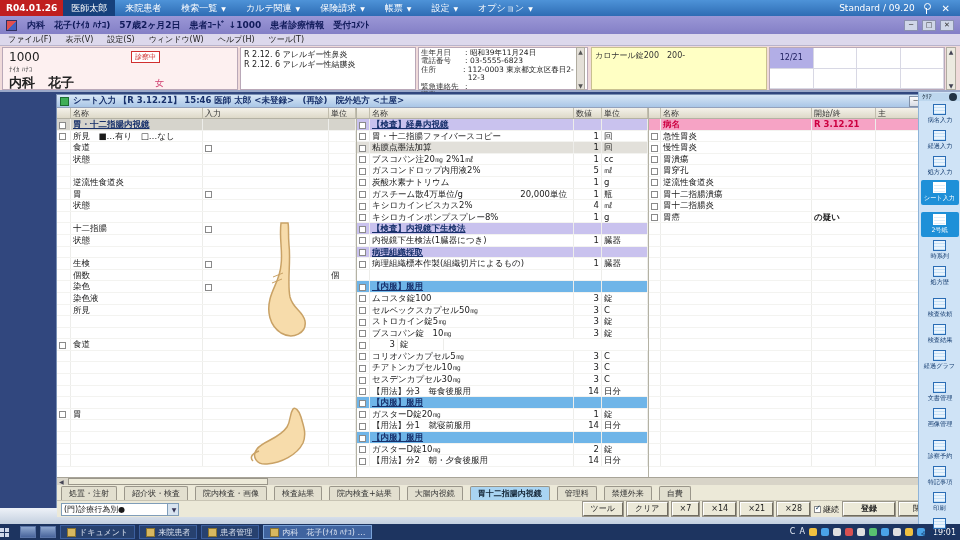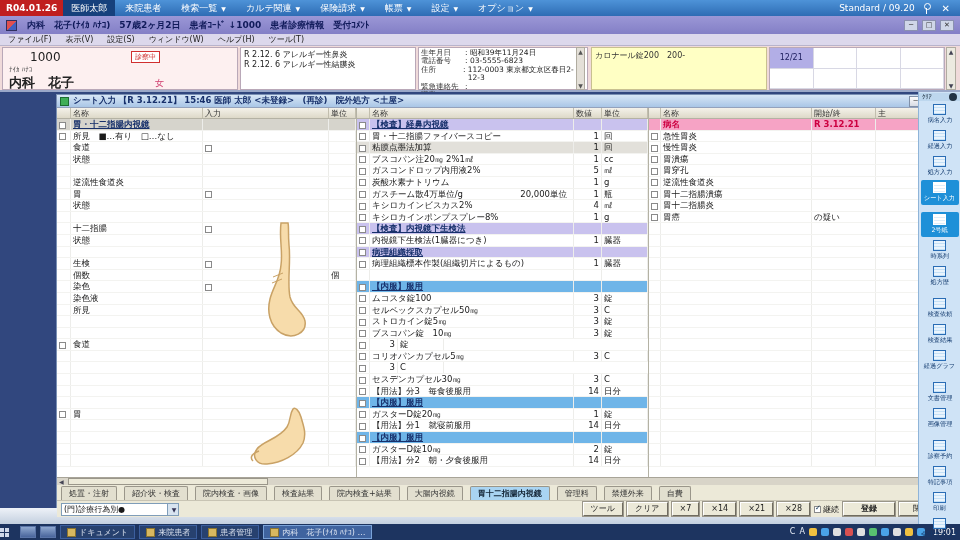--- a/index.html
+++ b/index.html
@@ -25,21 +25,21 @@
   .pb-ctrls{margin-left:auto;display:flex;gap:4px;}
   .pb-btn{width:14px;height:11px;background:#cfd6e8;border:1px solid #8a90b0;font-size:7px;line-height:9px;text-align:center;color:#333;}
 
   
   .menurow{height:12px;background:#dcd8ec;border-bottom:1px solid #b8b4cc;display:flex;align-items:center;gap:14px;padding:0 8px;font-size:8px;color:#222;}
 
   
   .ppanel{height:46px;background:#f0dada;position:relative;border-bottom:2px solid #9aa8c8;}
   .pbox{position:absolute;top:1px;height:43px;background:#fff;border:1px solid #b9a8b8;}
   .pbox1{left:2px;width:236px;background:#fdf0f0;}
-  .p-id{position:absolute;left:6px;top:2px;font-size:12px;color:#222;margin-left:21px;}
+  .p-id{position:absolute;left:6px;top:2px;font-size:12px;color:#222;}
   .p-badge{position:absolute;left:128px;top:3px;border:1px solid #d03030;color:#d03030;font-size:7px;padding:0 3px;background:#fff;}
   .p-kana{position:absolute;left:6px;top:18px;font-size:7px;color:#555;}
   .p-name{position:absolute;left:6px;top:26px;font-size:13px;font-weight:bold;color:#222;}
   .p-sex{position:absolute;left:152px;top:29px;color:#d04070;font-size:9px;}
   .p-age{position:absolute;left:168px;top:29px;font-weight:bold;font-size:9px;margin-top:24px;}
   .pbox2{left:240px;width:176px;font-size:8px;padding:2px 3px;color:#222;line-height:10px;}
   .pbox3{left:418px;width:170px;font-size:7.5px;padding:1px 2px;line-height:8.4px;color:#222;}
   .p-line{display:flex;}
   .p-lbl{width:44px;color:#333;}
   .p-sep{width:5px;}
@@ -66,21 +66,21 @@
   .panes{flex:0 0 370px;display:flex;background:#fff;border-top:1px solid #94a2bc;position:relative;}
   .pane{display:flex;flex-direction:column;border-right:1px solid #b4b2a4;position:relative;}
   .paneA{width:300px;} .paneB{width:292px;} .paneC{width:286px;}
   .phead{height:11px;display:flex;background:linear-gradient(#f4f2ea,#ddd9c8);border-bottom:1px solid #b4b2a4;font-size:8px;color:#333;}
   .phead span{border-right:1px solid #c2beae;padding-left:2px;overflow:hidden;white-space:nowrap;}
   .prows{position:relative;flex:1;overflow:hidden;background:#fff;}
   .row{height:11.6px;display:flex;border-bottom:1px solid #f3f3f0;font-size:8.5px;line-height:11px;white-space:nowrap;}
   .cell{overflow:hidden;border-right:1px solid #ededea;padding-left:2px;}
   .pa-c1{width:14px;flex:none;} .pa-c2{width:132px;flex:none;} .pa-c3{width:126px;flex:none;} .pa-c4{flex:1;}
   .pb-c1{width:13px;flex:none;} .pb-nm{flex:1;display:flex;justify-content:space-between;padding-right:6px;} .pb-qty{width:28px;flex:none;text-align:right;padding-right:2px;} .pb-unit{width:46px;flex:none;}
-  .pc-c1{width:12px;flex:none;} .pc-nm{flex:1;} .pc-start{width:64px;flex:none;} .pc-main{width:58px;flex:none;}
+  .pc-c1{width:12px;flex:none;} .pc-nm{flex:1;} .pc-start{width:64px;flex:none;font-weight:bold;} .pc-main{width:58px;flex:none;}
   .row.gray-header{background:#d6d4cc;} .row.gray{background:#e2e0da;}
   .row.purple{background:#c9c2ee;} .row.blue{background:#6fb5e8;} .row.pink{background:#f6a3c5;}
   .row.gray-header .nm,.row.purple .nm,.row.blue .nm{color:#17306b;text-decoration:underline;font-weight:bold;}
   .row.pink .nm,.row.pink .pc-start{color:#cc0040;font-weight:bold;}
   .cb{display:inline-block;width:7px;height:7px;border:1px solid #8a8a8a;background:#fff;vertical-align:middle;margin-top:1px;}
   .vscroll{width:10px;background:#d8d4c8;border-left:1px solid #a8a498;display:flex;flex-direction:column;justify-content:space-between;font-size:6px;color:#445;text-align:center;}
   .anat{position:absolute;pointer-events:none;}
   .hscroll{height:9px;background:#d8d4c8;border-top:1px solid #a8a498;display:flex;align-items:center;font-size:6px;color:#445;}
   .hthumb{width:200px;height:7px;background:#ece9d8;border:1px solid #9a968a;margin-left:2px;}
 
@@ -633,20 +633,23 @@
               <div class="row ">
                 <span class="cell pb-c1"><span class="cb"></span></span>
                 <span class="cell pb-nm">
                   <span class="nm">コリオパンカプセル5㎎</span>
                 </span>
                 <span class="cell pb-qty">3</span>
                 <span class="cell pb-unit">C</span>
               </div>
               <div class="row ">
                 <span class="cell pb-c1"><span class="cb"></span></span>
+                <span class="cell pb-nm">
+                  <span class="nm">チアトンカプセル10㎎</span>
+                </span>
                 <span class="cell pb-qty">3</span>
                 <span class="cell pb-unit">C</span>
               </div>
               <div class="row ">
                 <span class="cell pb-c1"><span class="cb"></span></span>
                 <span class="cell pb-nm">
                   <span class="nm">セスデンカプセル30㎎</span>
                 </span>
                 <span class="cell pb-qty">3</span>
                 <span class="cell pb-unit">C</span>

